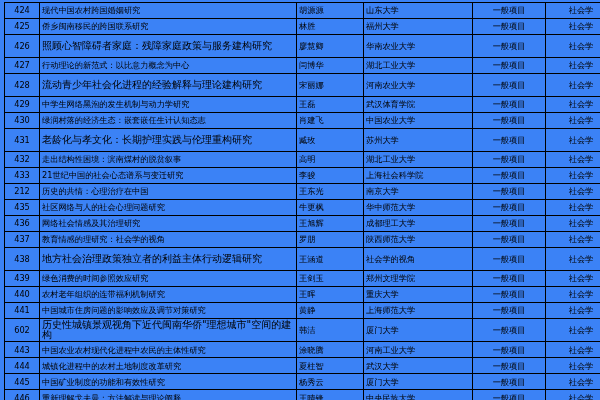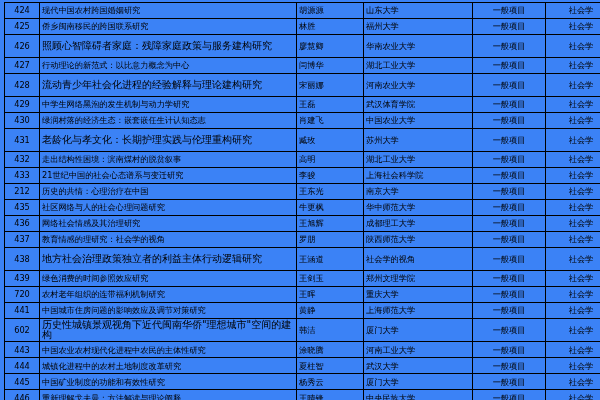--- a/index.html
+++ b/index.html
@@ -204,21 +204,21 @@
         </tr>
         <tr class="r-short">
           <td class="c-num">439</td>
           <td class="c-title">绿色消费的时间参照效应研究</td>
           <td class="c-person">王剑玉</td>
           <td class="c-org">郑州文理学院</td>
           <td class="c-type">一般项目</td>
           <td class="c-field">社会学</td>
         </tr>
         <tr class="r-short">
-          <td class="c-num">720</td>
+          <td class="c-num">440</td>
           <td class="c-title">农村老年组织的连带福利机制研究</td>
           <td class="c-person">王晖</td>
           <td class="c-org">重庆大学</td>
           <td class="c-type">一般项目</td>
           <td class="c-field">社会学</td>
         </tr>
         <tr class="r-short">
           <td class="c-num">441</td>
           <td class="c-title">中国城市住房问题的影响效应及调节对策研究</td>
           <td class="c-person">黄静</td>

